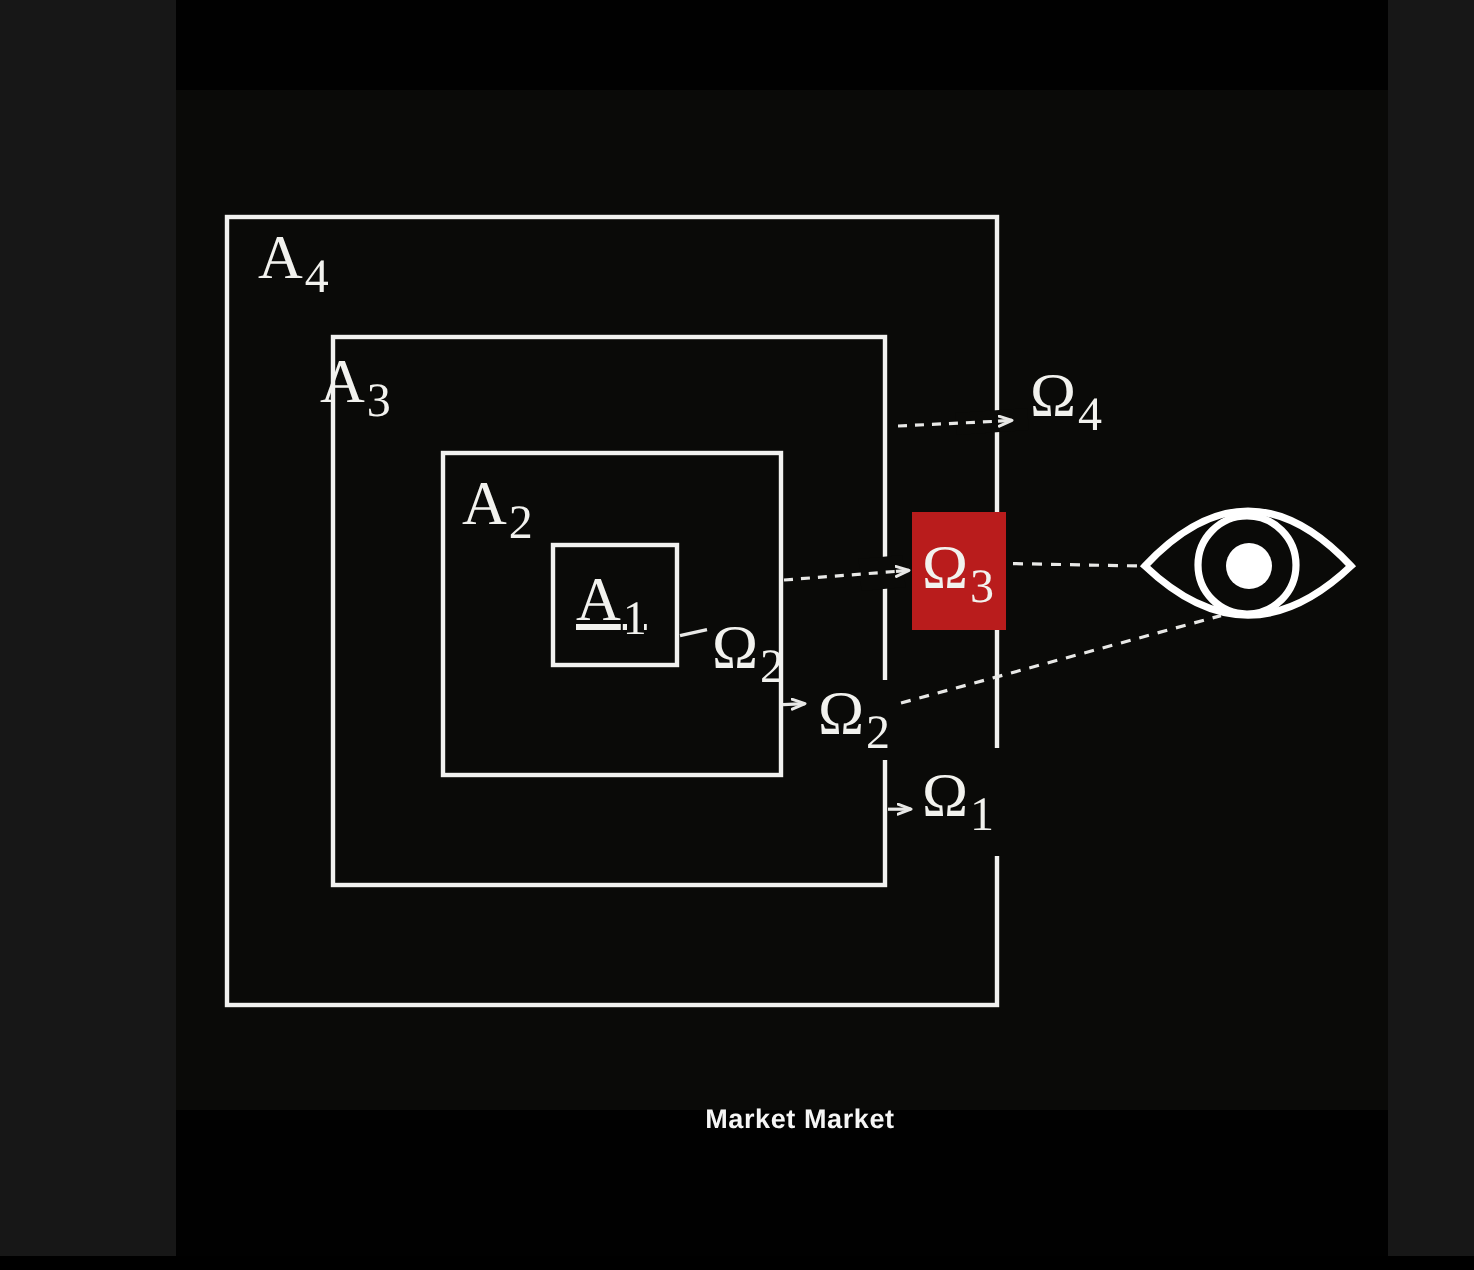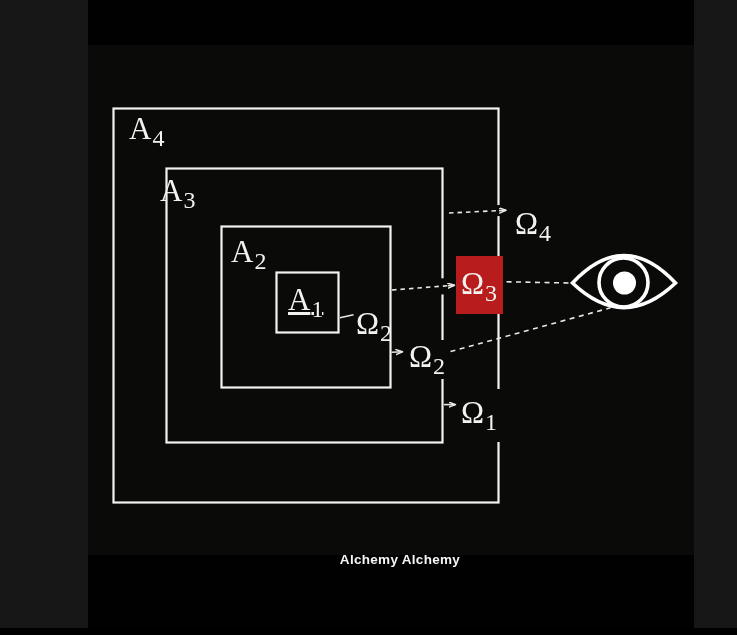--- a/index.html
+++ b/index.html
@@ -16,25 +16,25 @@
   svg.layer{position:absolute;left:0;top:0;z-index:2;}
   svg.overlay{z-index:4;}
   
   .lbl{position:absolute;z-index:3;font-family:"Liberation Serif","DejaVu Serif",serif;
        font-size:31px;line-height:1;color:#f2f2ee;white-space:nowrap;}
   .lbl .sub{font-size:24px;vertical-align:-7px;margin-left:1px;}
   .lbl-a4{left:129px;top:113px;}
   .lbl-a3{left:160px;top:175px;}
   .lbl-a2{left:231px;top:236px;}
   .lbl-a1{left:288px;top:284px;text-decoration:underline;}
-  .lbl-o4{left:515px;top:208px;}
+  .lbl-o4{left:515px;top:182px;}
   .lbl-o3{left:456px;top:256px;padding:12px 6px 9px 5px;background:#b91c1c;}
   .lbl-o2a{left:356px;top:308px;}
   .lbl-o2b{left:407px;top:340px;padding:1px 2px;background:#0a0a08;}
-  .lbl-o1{left:455px;top:389px;padding:8px 8px 8px 6px;background:#0a0a08;}
+  .lbl-o1{left:455px;top:374px;padding:8px 8px 8px 6px;background:#0a0a08;}
   
   .watermark{position:absolute;left:88px;width:606px;top:552px;z-index:3;text-align:center;
              text-indent:18px;color:#f5f5f5;font-size:13.5px;font-weight:600;letter-spacing:.3px;}
 </style>
 </head>
 <body>
 
 <div class="stage">
 
   <div class="strip strip-left"></div>
@@ -92,15 +92,15 @@
       <path d="M444,404.6 L455.5,404.6" marker-end="url(#ah)"></path>
     </g>
 
     <g>
       <path d="M572.5,283 Q624,228 675.5,283 Q624,332 572.5,283 Z" fill="none" stroke="#ffffff" stroke-width="3.6" stroke-linejoin="miter"></path>
       <circle cx="623.5" cy="282.5" r="24.5" fill="none" stroke="#ffffff" stroke-width="3.6"></circle>
       <circle cx="624.5" cy="283" r="11.5" fill="#ffffff"></circle>
     </g>
   </svg>
 
-  <div class="watermark">Alchemy Alchemy</div>
+  <div class="watermark">Market Market</div>
 
 </div>
 
 </body></html>

